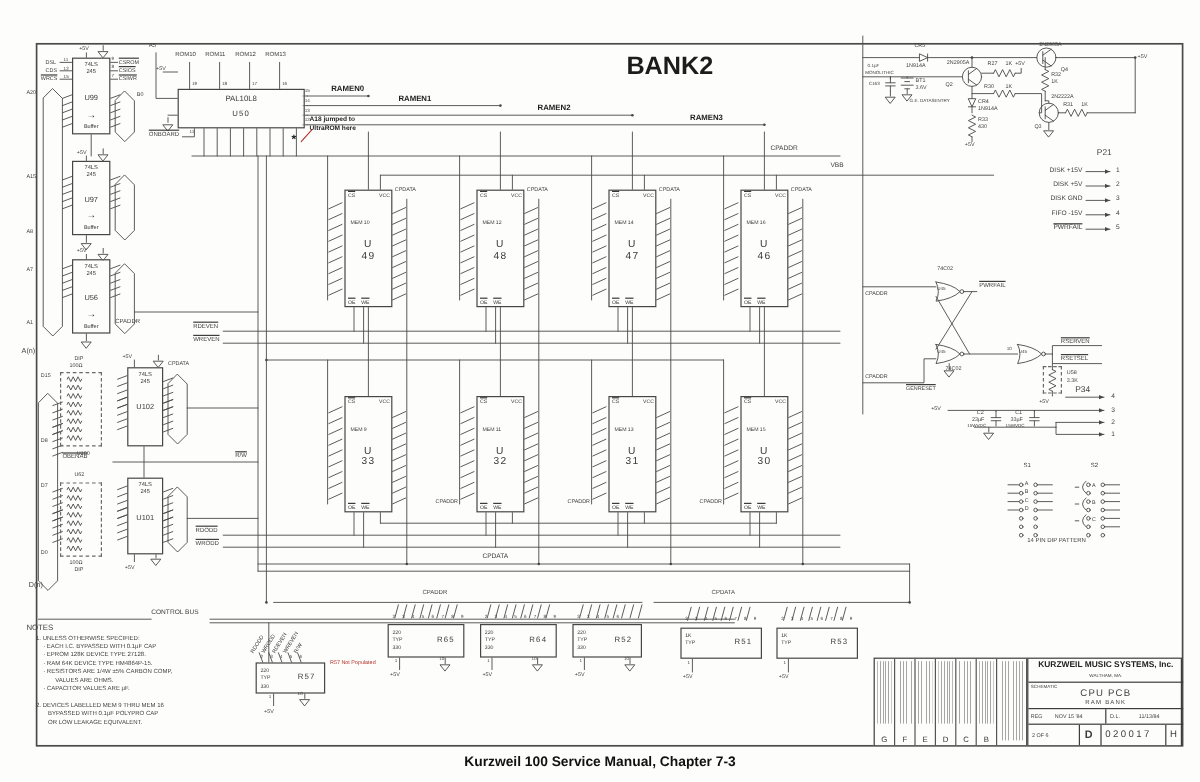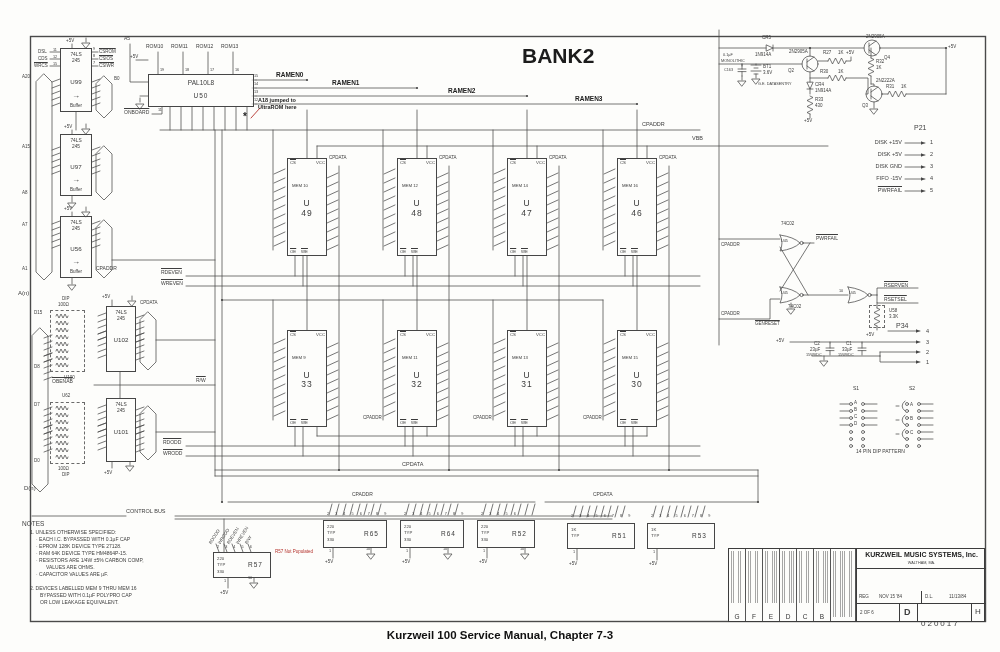--- a/index.html
+++ b/index.html
@@ -621,31 +621,36 @@
         <div class="rl">B</div>
       </div>
   <div class="cell" style="left:102px;width:25px">
         <div class="scrib" style="height:66px"></div>
       </div>
   <div class="tbmain">
     <div class="tbr" style="top:0;height:20px">
       <div class="lbl" style="left:0;right:0;top:2px;text-align:center;font-size:7px;font-weight:700;color:#222">KURZWEIL MUSIC SYSTEMS, Inc.</div>
       <div class="lbl t3" style="left:0;right:0;top:12px;text-align:center">WALTHAM, MA.</div>
     </div>
+    <div class="tbr" style="top:20px;height:22px">
+      <div class="lbl t3" style="left:2px;top:1px">SCHEMATIC</div>
+      <div class="lbl" style="left:0;right:0;top:5px;text-align:center;font-size:8px;letter-spacing:1px">CPU PCB</div>
+      <div class="lbl t5" style="left:0;right:0;top:15px;text-align:center;letter-spacing:1px">RAM BANK</div>
+    </div>
     <div class="tbr" style="top:42px;height:13px">
       <div class="lbl t4" style="left:2px;top:3px">REG</div>
       <div class="lbl t4" style="left:22px;top:3px">NOV 15 '84</div>
       <div class="lbl t4" style="left:68px;top:3px">D.L.</div>
       <div class="lbl t4" style="left:92px;top:3px">11/13/84</div>
       <div style="position:absolute;left:64px;top:0;width:0;height:100%;border-left:.8px solid #3c3c3c"></div>
     </div>
     <div class="tbr" style="top:55px;height:17px;border-bottom:none">
       <div class="lbl t4" style="left:3px;top:6px">2 OF 6</div>
       <div class="lbl" style="left:47px;top:3px;font-size:9px;font-weight:700">D</div>
-      <div class="lbl" style="left:64px;top:16px;font-size:8px;letter-spacing:2px">020017</div>
+      <div class="lbl" style="left:64px;top:4px;font-size:8px;letter-spacing:2px">020017</div>
       <div class="lbl" style="left:118px;top:4px;font-size:8px">H</div>
       <div style="position:absolute;left:42px;top:0;width:0;height:100%;border-left:.8px solid #3c3c3c"></div>
       <div style="position:absolute;left:60px;top:0;width:0;height:100%;border-left:.8px solid #3c3c3c"></div>
       <div style="position:absolute;left:114px;top:0;width:0;height:100%;border-left:.8px solid #3c3c3c"></div>
     </div>
   </div>
 </div>
 
 <div class="caption">Kurzweil 100 Service Manual, Chapter 7-3</div>
 

